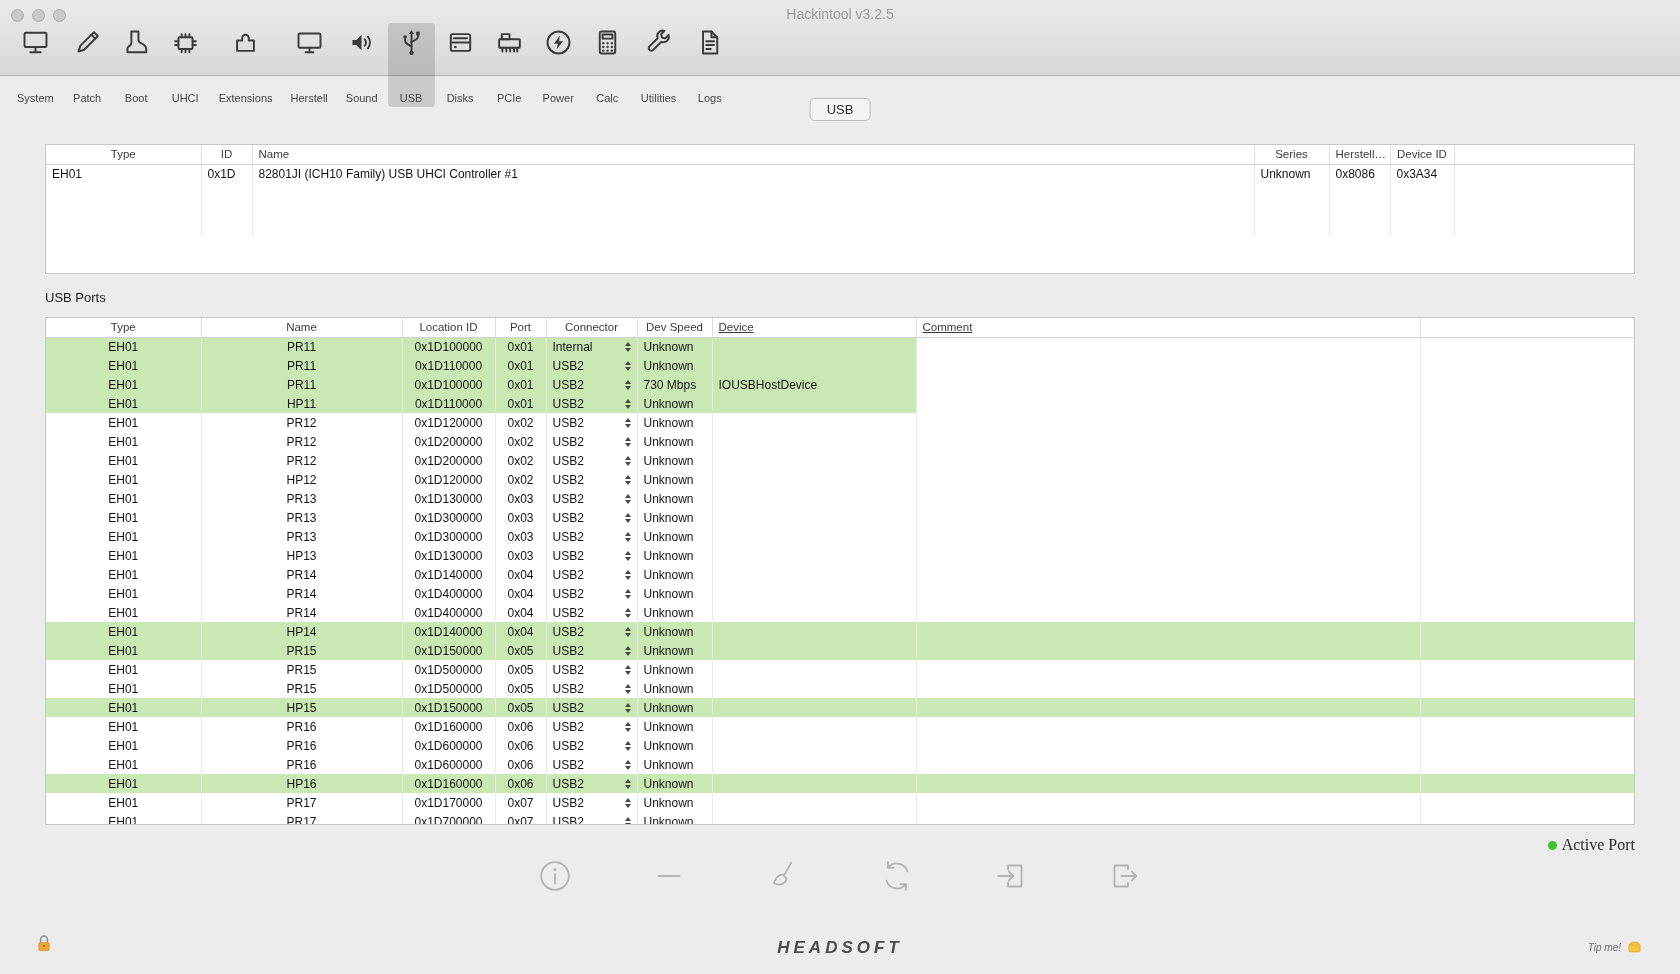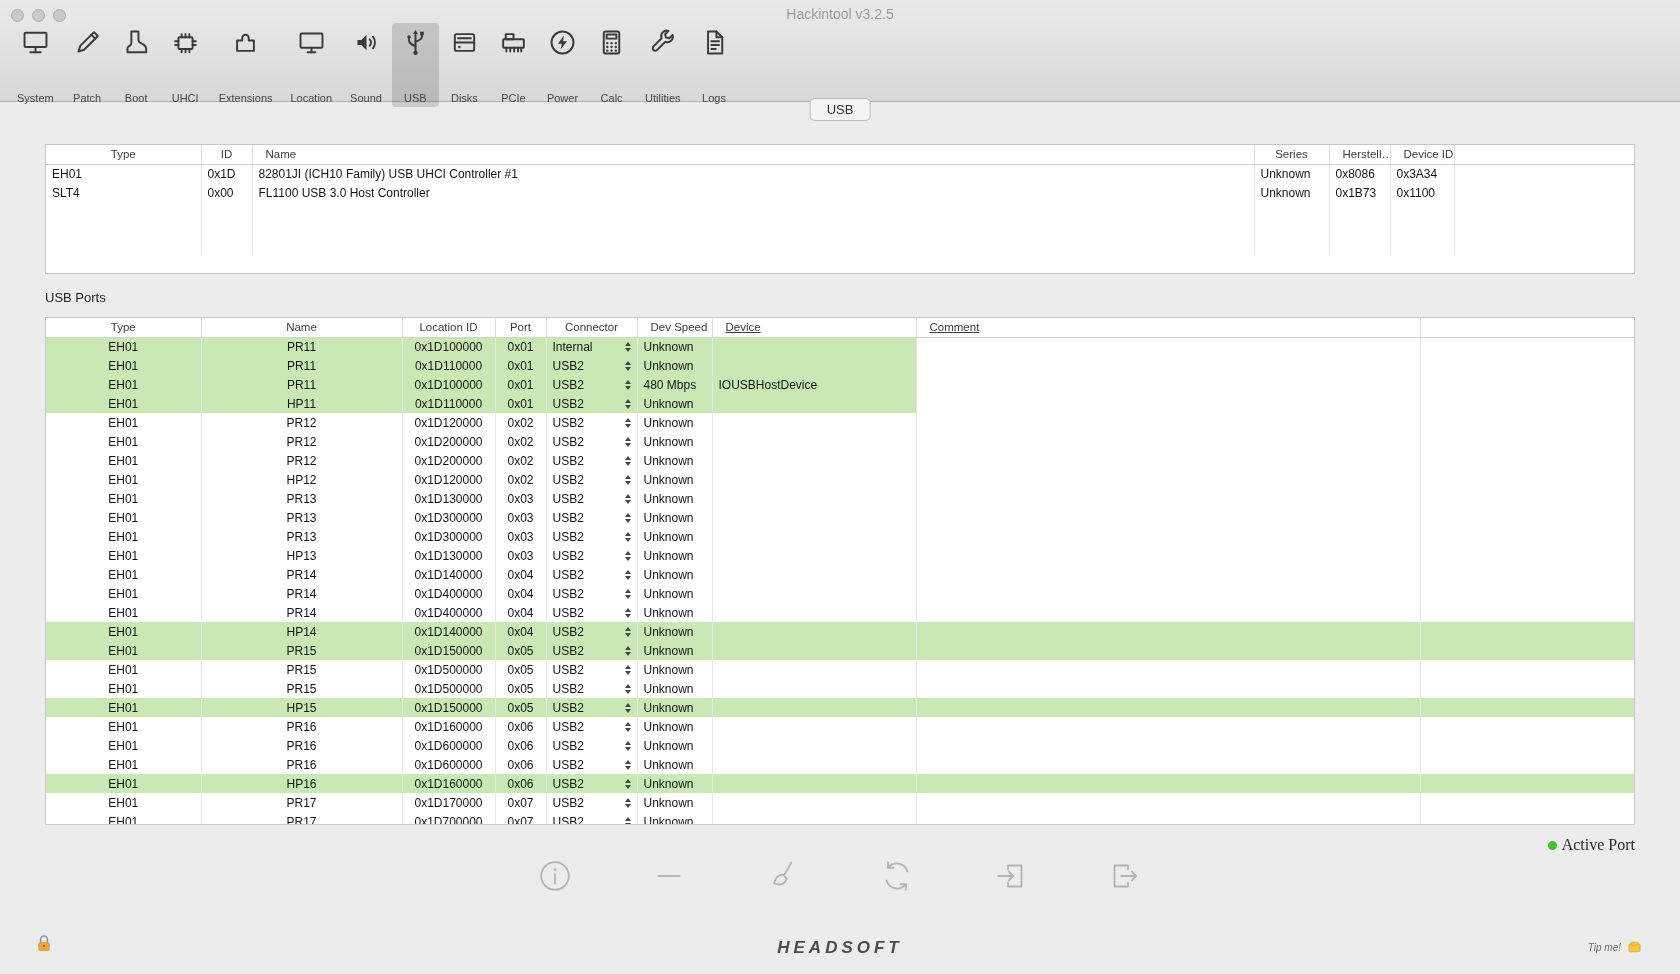--- a/index.html
+++ b/index.html
@@ -6,21 +6,21 @@
   html, body { width: 1680px; height: 974px; overflow: hidden; }
   body {
     font-family: "Liberation Sans", sans-serif;
     background: #ececec;
     position: relative;
     color: #1a1a1a;
   }
 
   
   header.chrome {
-    position: absolute; top: 0; left: 0; right: 0; height: 102px;
+    position: absolute; top: 0; left: 0; right: 0; height: 76px;
     background: linear-gradient(#eaeaea, #d8d8d8);
     border-bottom: 1px solid #b2b2b2;
   }
   .traffic { position: absolute; top: 9px; left: 11px; display: flex; gap: 8px; }
   .light {
     width: 13px; height: 13px; border-radius: 50%;
     background: #c9c9c9; border: 1px solid #ababab; display: inline-block;
   }
   .window-title {
     position: absolute; top: 6px; left: 50%; transform: translateX(-50%);
@@ -48,21 +48,21 @@
 
   
   .table-wrap {
     position: absolute; left: 45px; width: 1590px;
     background: #fff; border: 1px solid #c7c7c7; overflow: hidden;
   }
   .table-wrap table { width: 100%; border-collapse: collapse; table-layout: fixed; }
   .table-wrap th {
     height: 19px; font-size: 11.5px; font-weight: 400; color: #3c3c3c;
     border-bottom: 1px solid #d2d2d2; border-right: 1px solid #dcdcdc;
-    padding: 0 13px; white-space: nowrap; overflow: hidden; background: #fff;
+    padding: 0 6px; white-space: nowrap; overflow: hidden; background: #fff;
   }
   .table-wrap th:last-child { border-right: none; }
   .table-wrap td {
     height: 19px; font-size: 12px; color: #141414;
     border-right: 1px solid #e8e8e8; padding: 0 6px;
     white-space: nowrap; overflow: hidden;
   }
   .table-wrap td:last-child { border-right: none; }
 
   .controllers-wrap { top: 144px; height: 130px; }
@@ -175,21 +175,21 @@
             <path d="M5.5 10.5h4v-2a2.5 2.5 0 1 1 5 0v2h4v8h-13z"></path>
           </svg></span>
         <span class="tb-label">Extensions</span>
       </div>
       <div class="tb-item">
         <span class="tb-icon"><svg viewBox="0 0 24 24" fill="none" stroke="currentColor" stroke-width="1.5" stroke-linecap="round" stroke-linejoin="round" xmlns="http://www.w3.org/2000/svg">
             <rect x="3.5" y="5" width="17" height="11" rx="1"></rect>
             <line x1="12" y1="16" x2="12" y2="19.5"></line>
             <line x1="9" y1="19.5" x2="15" y2="19.5"></line>
           </svg></span>
-        <span class="tb-label">Location</span>
+        <span class="tb-label">Herstell</span>
       </div>
       <div class="tb-item">
         <span class="tb-icon"><svg viewBox="0 0 24 24" fill="none" stroke="currentColor" stroke-width="1.5" stroke-linecap="round" stroke-linejoin="round" xmlns="http://www.w3.org/2000/svg">
             <path d="M5 10v4h3l4 4V6L8 10H5z" fill="currentColor" stroke="none"></path>
             <path d="M14.5 9.5a4 4 0 0 1 0 5M17 7.5a7.5 7.5 0 0 1 0 9"></path>
           </svg></span>
         <span class="tb-label">Sound</span>
       </div>
       <div class="tb-item selected">
         <span class="tb-icon"><svg viewBox="0 0 24 24" fill="none" stroke="currentColor" stroke-width="1.5" stroke-linecap="round" stroke-linejoin="round" xmlns="http://www.w3.org/2000/svg">
@@ -279,29 +279,20 @@
         </tr>
       </thead>
     <tbody>
         <tr>
           <td>EH01</td>
           <td>0x1D</td>
           <td>82801JI (ICH10 Family) USB UHCI Controller #1</td>
           <td>Unknown</td>
           <td>0x8086</td>
           <td>0x3A34</td>
-          <td></td>
-        </tr>
-        <tr>
-          <td>SLT4</td>
-          <td>0x00</td>
-          <td>FL1100 USB 3.0 Host Controller</td>
-          <td>Unknown</td>
-          <td>0x1B73</td>
-          <td>0x1100</td>
           <td></td>
         </tr>
         <tr class="filler-row">
           <td></td>
           <td></td>
           <td></td>
           <td></td>
           <td></td>
           <td></td>
           <td></td>
@@ -375,21 +366,21 @@
           <td>EH01</td>
           <td>PR11</td>
           <td>0x1D100000</td>
           <td>0x01</td>
           <td class="conn-td">
             <span class="conn-wrap">
               <span class="conn-label">USB2</span>
               <span class="stepper"></span>
             </span>
           </td>
-          <td>480 Mbps</td>
+          <td>730 Mbps</td>
           <td>IOUSBHostDevice</td>
           <td></td>
           <td></td>
         </tr>
         <tr class="hl-partial">
           <td>EH01</td>
           <td>HP11</td>
           <td>0x1D110000</td>
           <td>0x01</td>
           <td class="conn-td">

